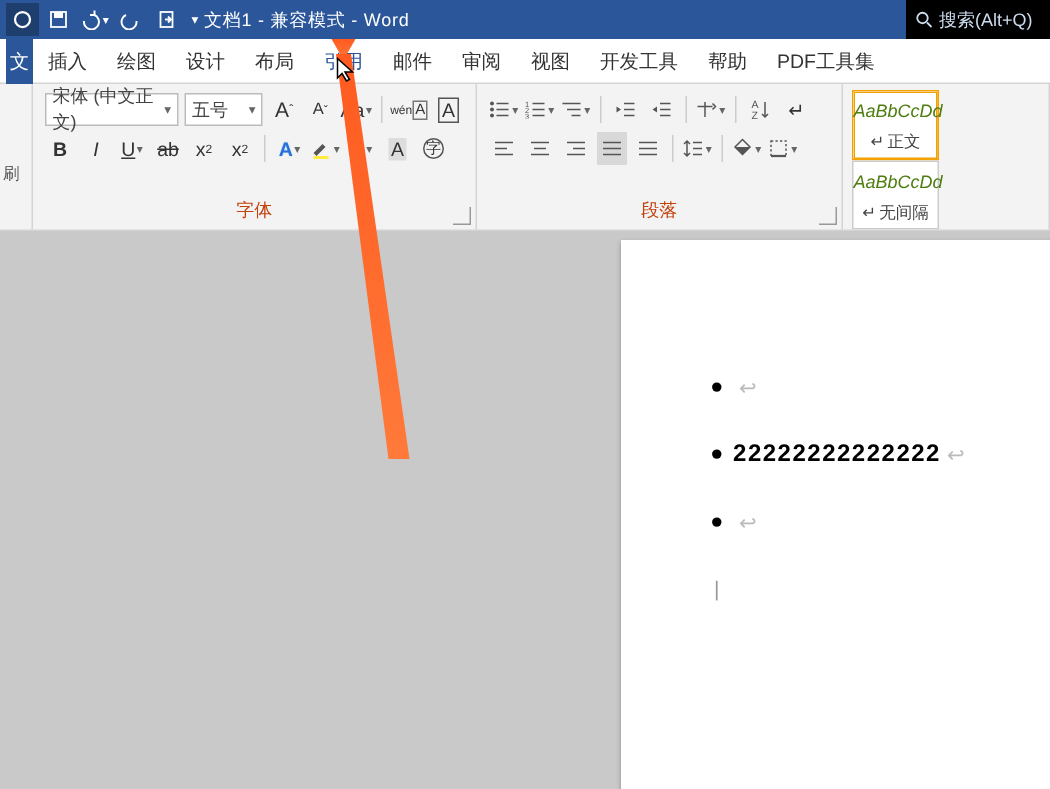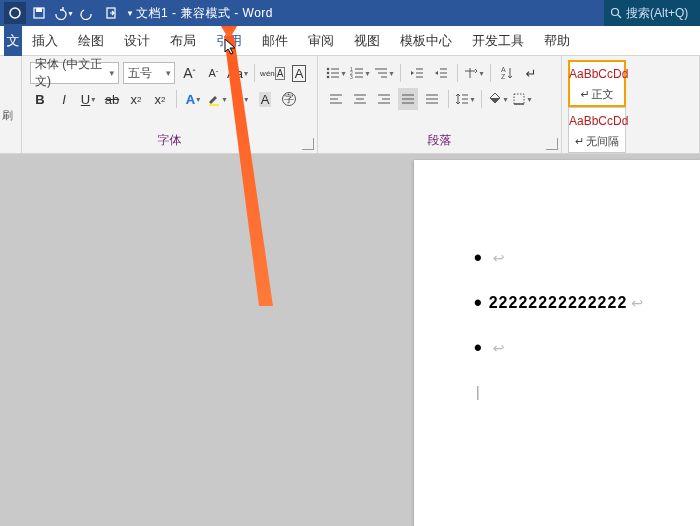--- a/index.html
+++ b/index.html
@@ -2,43 +2,43 @@
 <html><head>
 <meta charset="utf-8">
 <style>
   * { box-sizing: border-box; margin: 0; padding: 0; font-family: "Microsoft YaHei", sans-serif; }
   body { width: 700px; height: 526px; overflow: hidden; background: #fff; position: relative; }
   .titlebar { background: #2b579a; color: #fff; height: 26px; display: flex; align-items: center; font-size: 12px; }
   .qat { display: flex; align-items: center; gap: 2px; padding-left: 4px; }
   .qat-item { width: 22px; height: 22px; display: flex; align-items: center; justify-content: center; cursor: pointer; }
   .qat-item:first-child { background: #1e3e6e; }
   .title-center { flex: 1; font-size: 12px; letter-spacing: .5px; }
-  .search-box { background: #0c4a6e; height: 26px; width: 96px; display: flex; align-items: center; padding: 4px 6px; font-size: 12px; color: #cde; }
+  .search-box { background: #000000; height: 26px; width: 96px; display: flex; align-items: center; padding: 4px 6px; font-size: 12px; color: #cde; }
   .tabs { background: #fff; border-bottom: 1px solid #d4d4d4; height: 30px; display: flex; align-items: center; padding-left: 4px; font-size: 13px; color: #333; }
   .tab { padding: 0 10px; height: 30px; line-height: 30px; cursor: pointer; }
   .tab.first { background: #2b579a; color: #fff; width: 18px; text-align: center; padding: 0; }
   .tab.active { color: #2b579a; position: relative; }
   .ribbon { background: #f3f3f3; border-bottom: 1px solid #d4d4d4; height: 98px; display: flex; font-size: 12px; color: #444; }
   .group { border-right: 1px solid #d4d4d4; padding: 4px 8px 0 8px; display: flex; flex-direction: column; position: relative; }
-  .group-label { position: absolute; bottom: 4px; left: 0; right: 0; text-align: center; font-size: 12px; color: #701a75; }
+  .group-label { position: absolute; bottom: 4px; left: 0; right: 0; text-align: center; font-size: 12px; color: #c2410c; }
   .group-corner { position: absolute; right: 3px; bottom: 3px; width: 12px; height: 12px; border: 1px solid #999; border-top: none; border-left: none; }
   .g-left { width: 22px; padding: 4px 2px; }
   .g-left .vtext { writing-mode: vertical-rl; font-size: 11px; margin-top: 30px; }
   .font-group { width: 296px; }
   .row { display: flex; align-items: center; gap: 4px; height: 26px; }
   .combo { background: #fff; border: 1px solid #bbb; height: 22px; display: flex; align-items: center; padding: 0 4px; font-size: 12px; }
   .combo .arrow { margin-left: auto; font-size: 9px; color: #666; }
   .btn { min-width: 20px; height: 22px; display: flex; align-items: center; justify-content: center; cursor: pointer; font-size: 13px; color: #333; }
   .btn svg { display: block; }
   .sep { width: 1px; height: 18px; background: #ccc; margin: 0 2px; }
   .para-group { width: 244px; }
   .styles-group { flex: 1; padding: 4px 4px 0 6px; }
   .style-card { display: inline-block; width: 58px; height: 52px; border: 1px solid #ccc; background: #fff; text-align: center; font-size: 11px; padding-top: 6px; margin-right: 2px; cursor: pointer; }
   .style-card.sel { border-color: #f2a100; box-shadow: inset 0 0 0 1px #f2a100; }
-  .style-card .sample { font-size: 12px; color: #b91c1c; }
+  .style-card .sample { font-size: 12px; color: #4d7c0f; font-style: italic; }
   .style-card .sname { font-size: 11px; color: #444; margin-top: 6px; display: flex; align-items: center; justify-content: center; gap: 2px; }
   .workspace { position: absolute; left: 0; right: 0; top: 154px; bottom: 0; background: #c9c9c9; overflow: hidden; }
   .page { position: absolute; left: 414px; top: 6px; width: 520px; height: 700px; background: #fff; box-shadow: 0 1px 3px rgba(0,0,0,.3); padding: 90px 60px; }
   .docline { font-size: 19px; font-weight: 700; letter-spacing: 1px; margin-bottom: 28px; display: flex; align-items: center; }
   .docline.sm { font-size: 16px; font-weight: 600; }
   .bullet { font-size: 22px; margin-right: 6px; line-height: 0; }
   .ret { color: #bbb; font-size: 14px; margin-left: 4px; font-weight: 400; }
   .cursor-mark { font-size: 14px; color: #999; margin-left: 2px; }
   .arrow-overlay { position: absolute; left: 203px; top: 26px; pointer-events: none; z-index: 50; }
   .mouse-cursor { position: absolute; left: 224px; top: 38px; z-index: 60; pointer-events: none; }
@@ -101,23 +101,23 @@
 <div class="tabs">
   <div class="tab first">文</div>
   <div class="tab">插入</div>
   <div class="tab">绘图</div>
   <div class="tab">设计</div>
   <div class="tab">布局</div>
   <div class="tab active">引用</div>
   <div class="tab">邮件</div>
   <div class="tab">审阅</div>
   <div class="tab">视图</div>
-  <div class="tab">模板中心</div>
   <div class="tab">开发工具</div>
   <div class="tab">帮助</div>
+  <div class="tab">PDF工具集</div>
 </div>
 
 <div class="ribbon">
   <div class="group g-left">
     <span class="vtext" style="writing-mode:horizontal-tb;margin-top:48px;font-size:11px;color:#555">刷</span>
   </div>
 
   <div class="group font-group">
     <div class="row">
       <div class="combo" style="width:92px">

